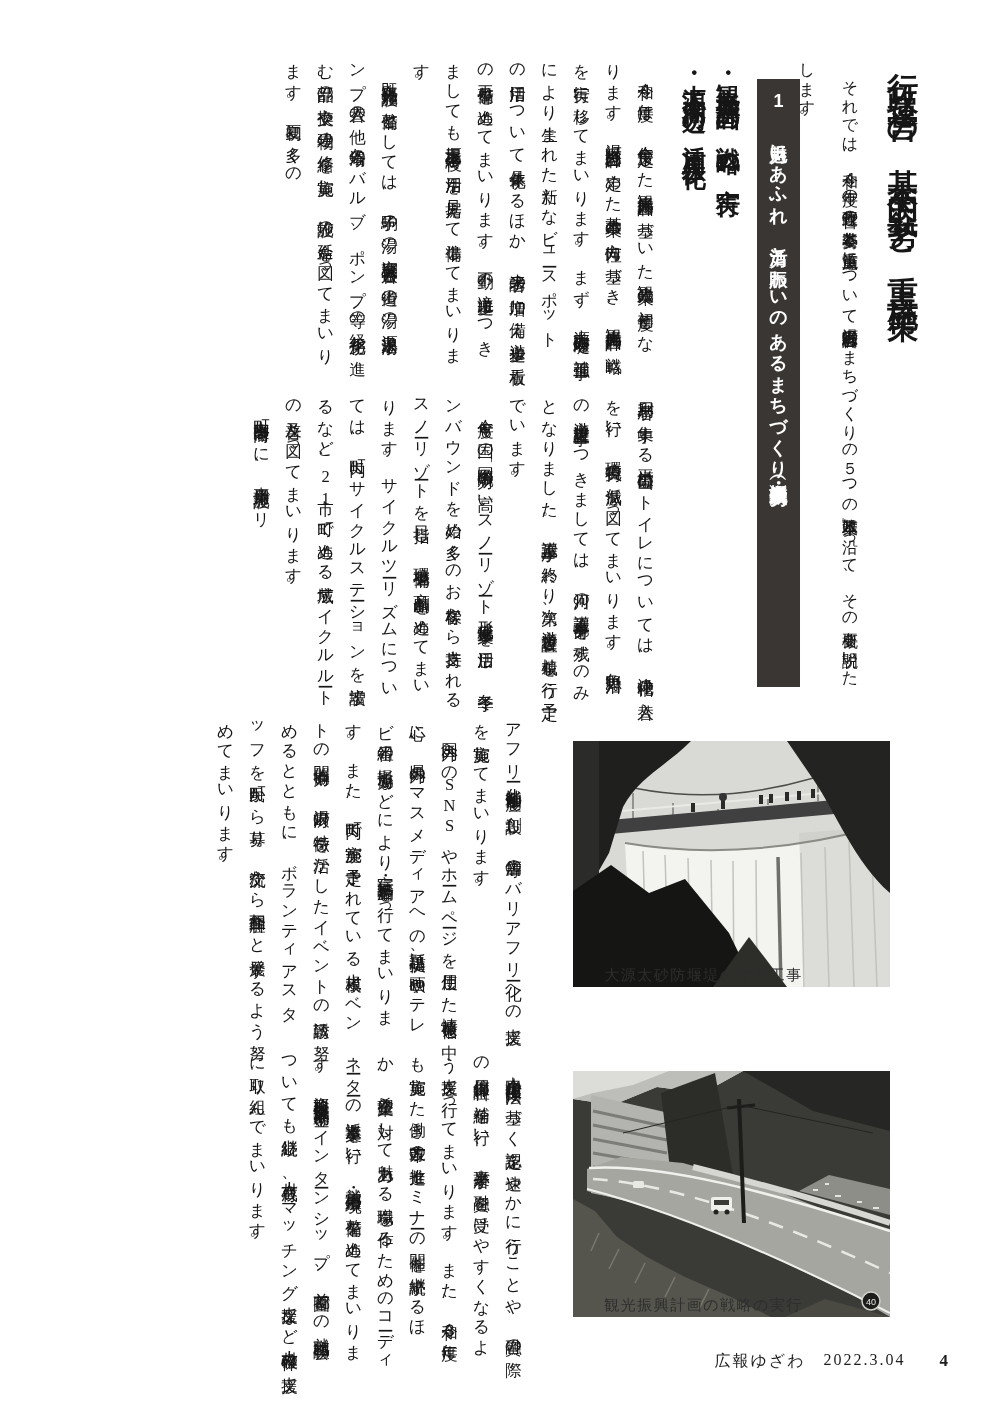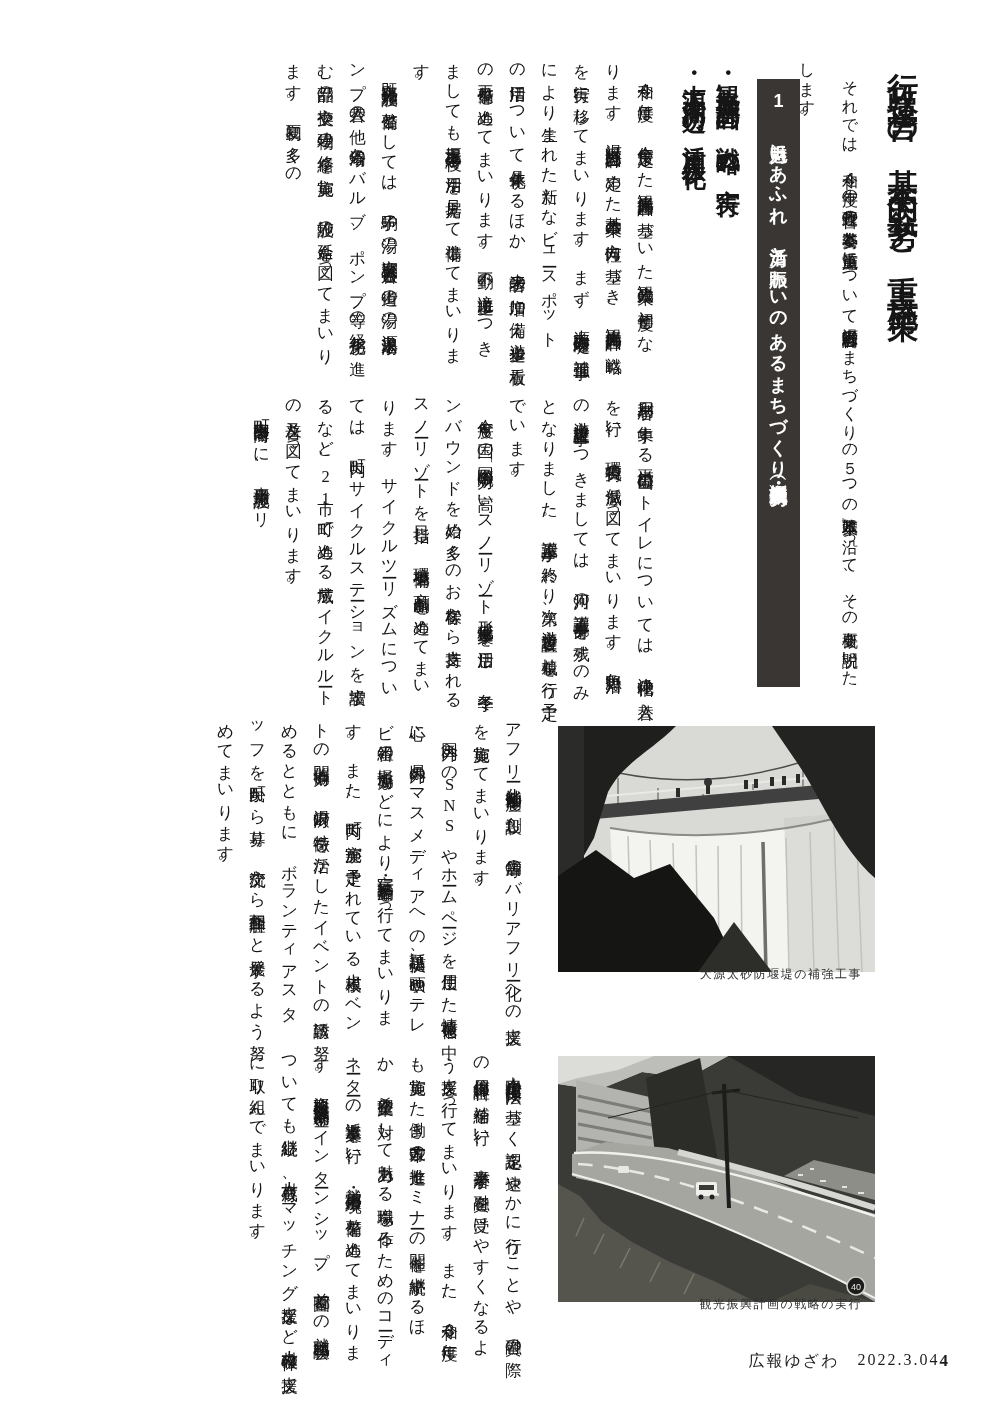--- a/index.html
+++ b/index.html
@@ -42,37 +42,37 @@
   
   .band { position:absolute; font-size:16.5px; letter-spacing:1.5px; line-height:1.94; }
   .band p { margin:0; padding:0; }
   .band p.ind { text-indent:18px; }
   .band1 { top:52px;   left:85px; width:576px; height:308px; }
   .band2 { top:388px;  left:85px; width:576px; height:316px; }
   .band3 { top:712px;  left:85px; width:444px; height:322px; }
   .band4 { top:1045px; left:85px; width:444px; height:322px; }
 
   
-  figure { margin:1px; padding:12px; }
+  figure { margin:16px; padding:12px; }
   .photo { position:absolute; left:545px; width:317px; height:246px; }
   .photo1 { top:713px; }
   .photo2 { top:1043px; }
   .photo svg { display:block; width:100%; height:100%; }
   .caption {
-    position:absolute; left:545px; width:317px; text-align:right;
-    font-family:"Liberation Sans", sans-serif; font-size:12px;
+    position:absolute; left:545px; width:317px; text-align:center;
+    font-family:"Liberation Sans", sans-serif; font-size:15px;
     color:#2e2e2e; letter-spacing:1.5px;
   }
   .cap1 { top:966px; }
   .cap2 { top:1296px; }
 
   
   .footer {
     position:absolute; top:1351px; right:52px;
-    display:flex; align-items:baseline; font-size:16px; color:#1d1d1d;
+    display:flex; align-items:baseline; gap:34px; font-size:16px; color:#1d1d1d;
   }
   .footer .pubdate { display:flex; gap:18px; letter-spacing:2px; }
   .footer .pagenum { font-weight:bold; font-size:17px; }
 </style>
 </head>
 <body>
 
 <div class="page">
 
   <h1 class="page-title v">行政運営の基本的姿勢と重点施策</h1>

